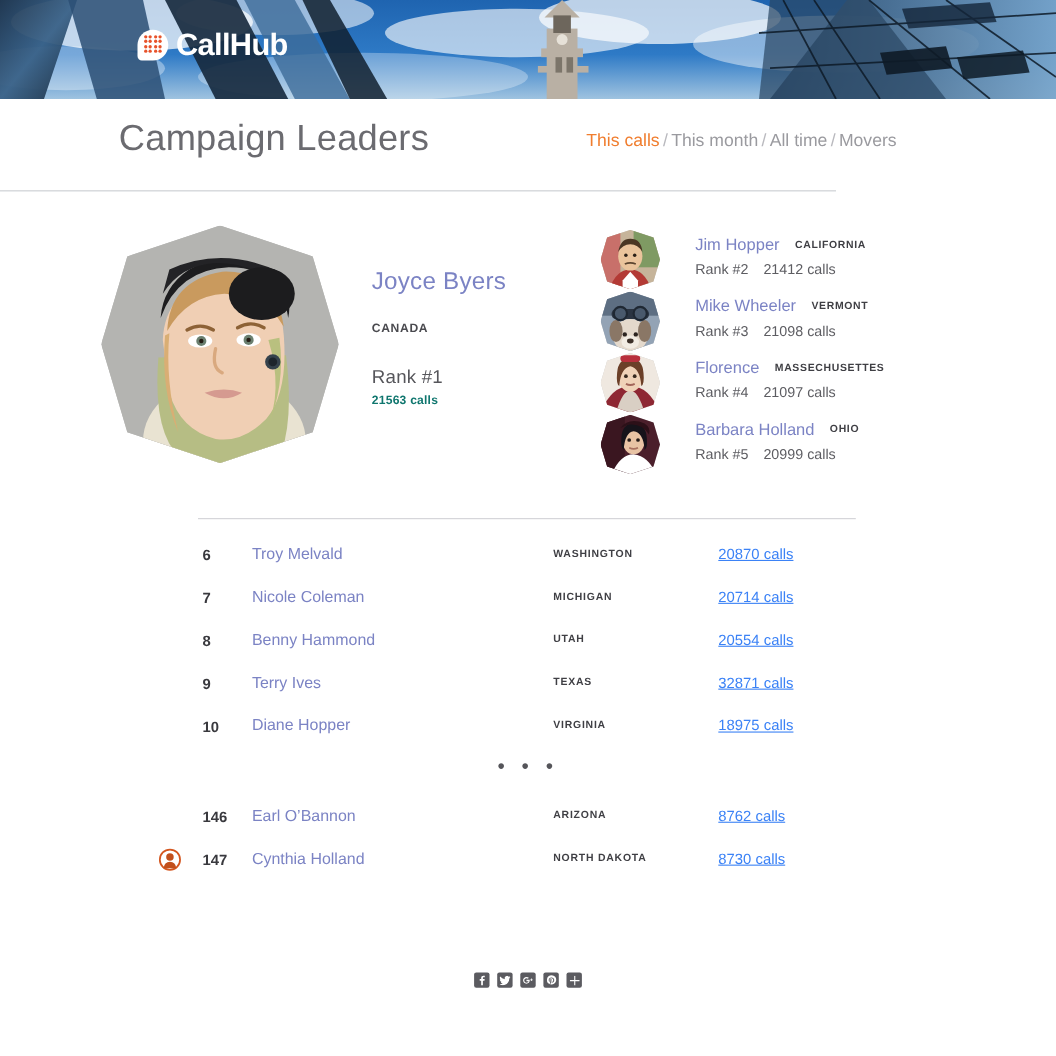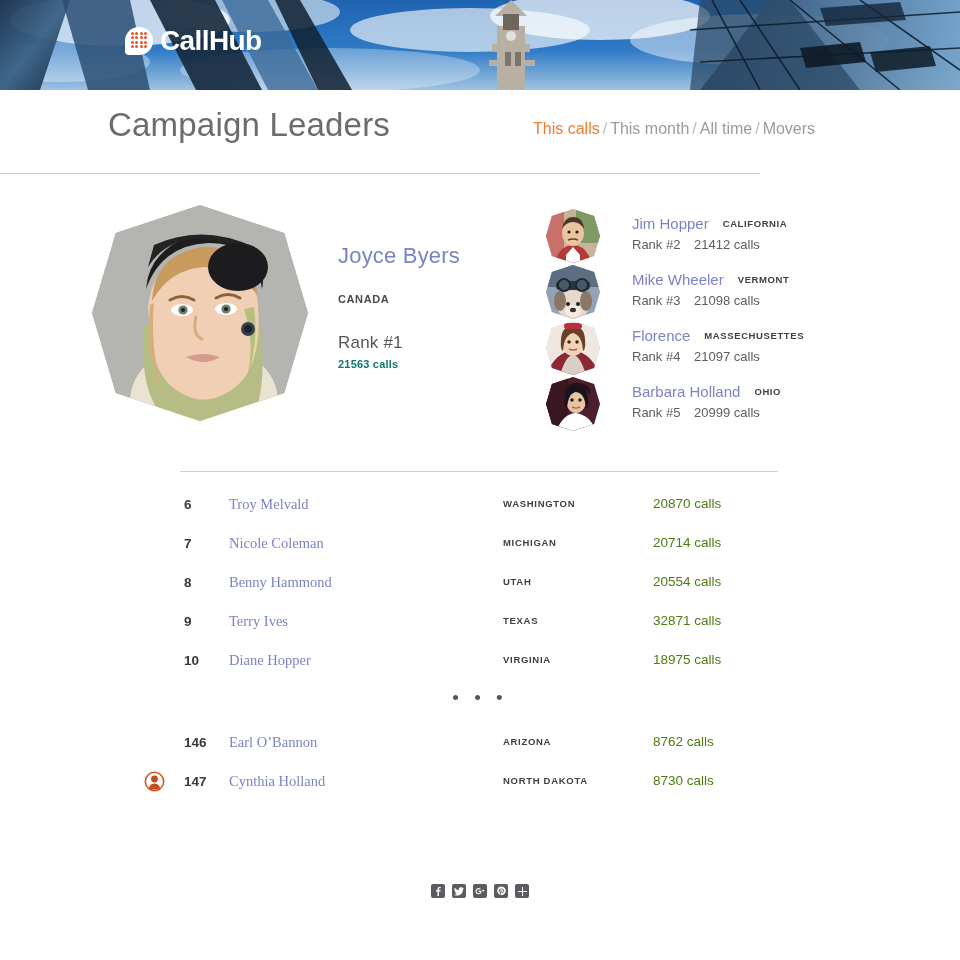--- a/index.html
+++ b/index.html
@@ -107,29 +107,29 @@
     background:#d2d2d6;
   }
   .table{position:absolute;left:0;top:488px;width:960px;}
   .row{position:relative;height:39px;}
   .row .rank{
     position:absolute;left:184px;top:9px;width:34px;
     font-size:13.5px;font-weight:bold;color:#39393e;
   }
   .row .name{
     position:absolute;left:229px;top:8px;
-    font-size:14.5px;color:#7b83c4;font-family:Liberation Serif, serif;
+    font-size:14.5px;color:#7b83c4;
   }
   .row .region{
     position:absolute;left:503px;top:10px;
     font-size:9.5px;font-weight:bold;color:#3f3f44;letter-spacing:0.7px;
   }
   .row .calls{
     position:absolute;left:653px;top:8px;
-    font-size:13.5px;color:#4d7c0f;
+    font-size:13.5px;color:#3b82f6;text-decoration:underline;
   }
   .row .me-icon{
     position:absolute;left:144px;top:6px;width:21px;height:21px;
   }
   .ellipsis{
     position:absolute;left:0;top:688px;width:960px;text-align:center;
     color:#55555a;font-size:19px;letter-spacing:5px;line-height:1;
   }
 
   

